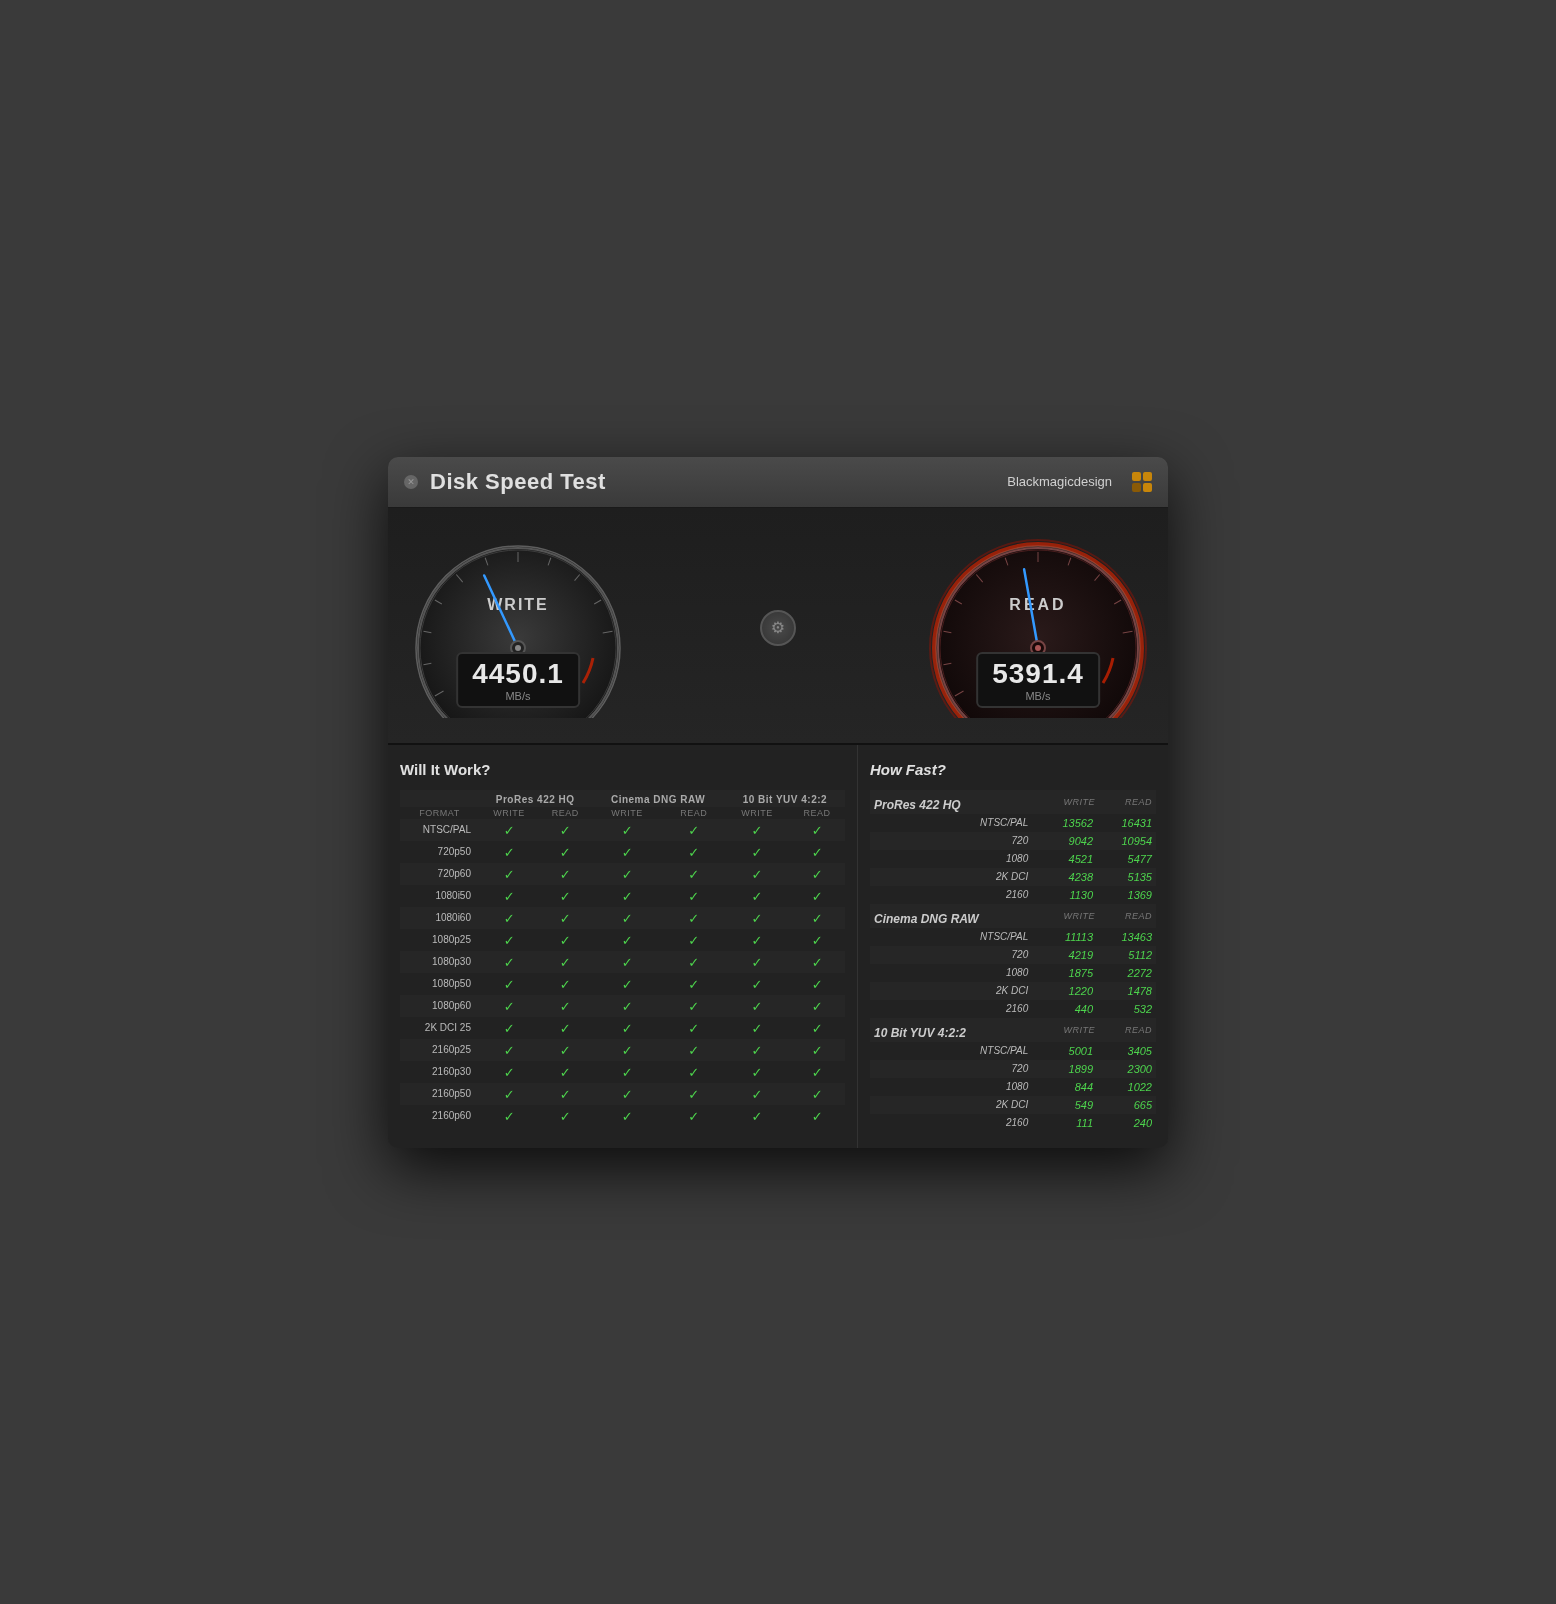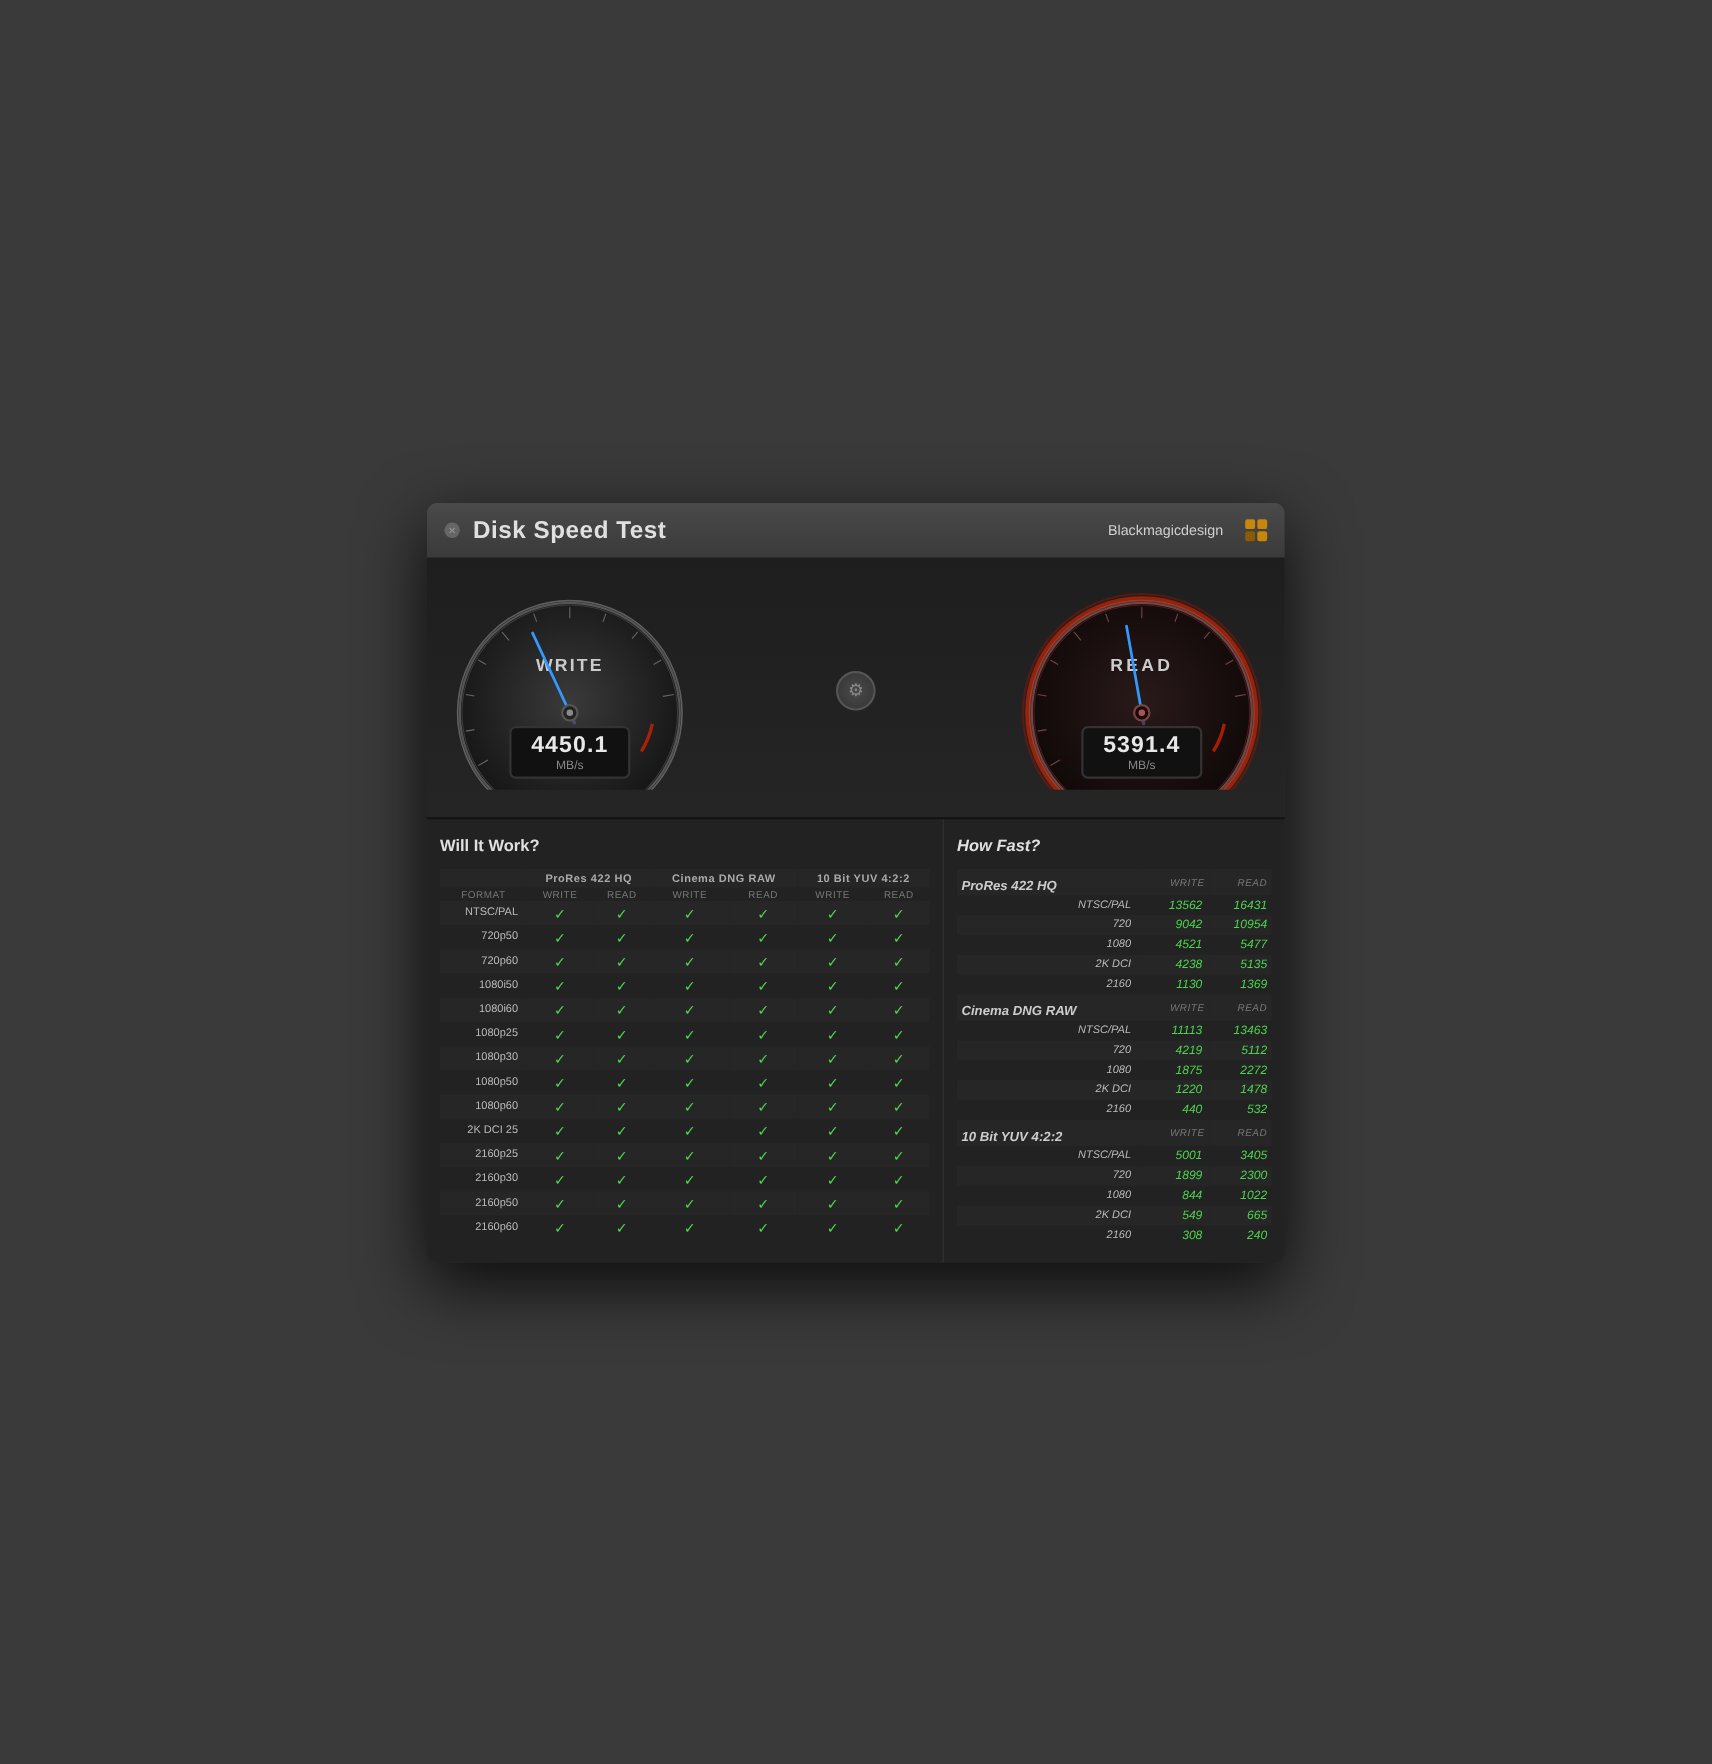--- a/index.html
+++ b/index.html
@@ -88,21 +88,21 @@
       transform: translateX(-50%);
       background: #111;
       border: 2px solid #333;
       border-radius: 6px;
       padding: 4px 14px;
       text-align: center;
       min-width: 110px;
     }
     .gauge-value {
       color: #e8e8e8;
-      font-size: 21px;
+      font-size: 28px;
       font-weight: 600;
       letter-spacing: 1px;
     }
     .gauge-unit {
       color: #888;
       font-size: 11px;
       text-align: center;
     }
 
     
@@ -642,21 +642,21 @@
       <td class="val-write">844</td>
       <td class="val-read">1022</td>
             </tr>
             <tr>
               <td class="row-label">2K DCI</td>
       <td class="val-write">549</td>
       <td class="val-read">665</td>
             </tr>
             <tr>
               <td class="row-label">2160</td>
-      <td class="val-write">308</td>
+      <td class="val-write">111</td>
       <td class="val-read">240</td>
             </tr>
           </tbody>
       </table>
     </div>
 
   </div>
 
 </div>
 

